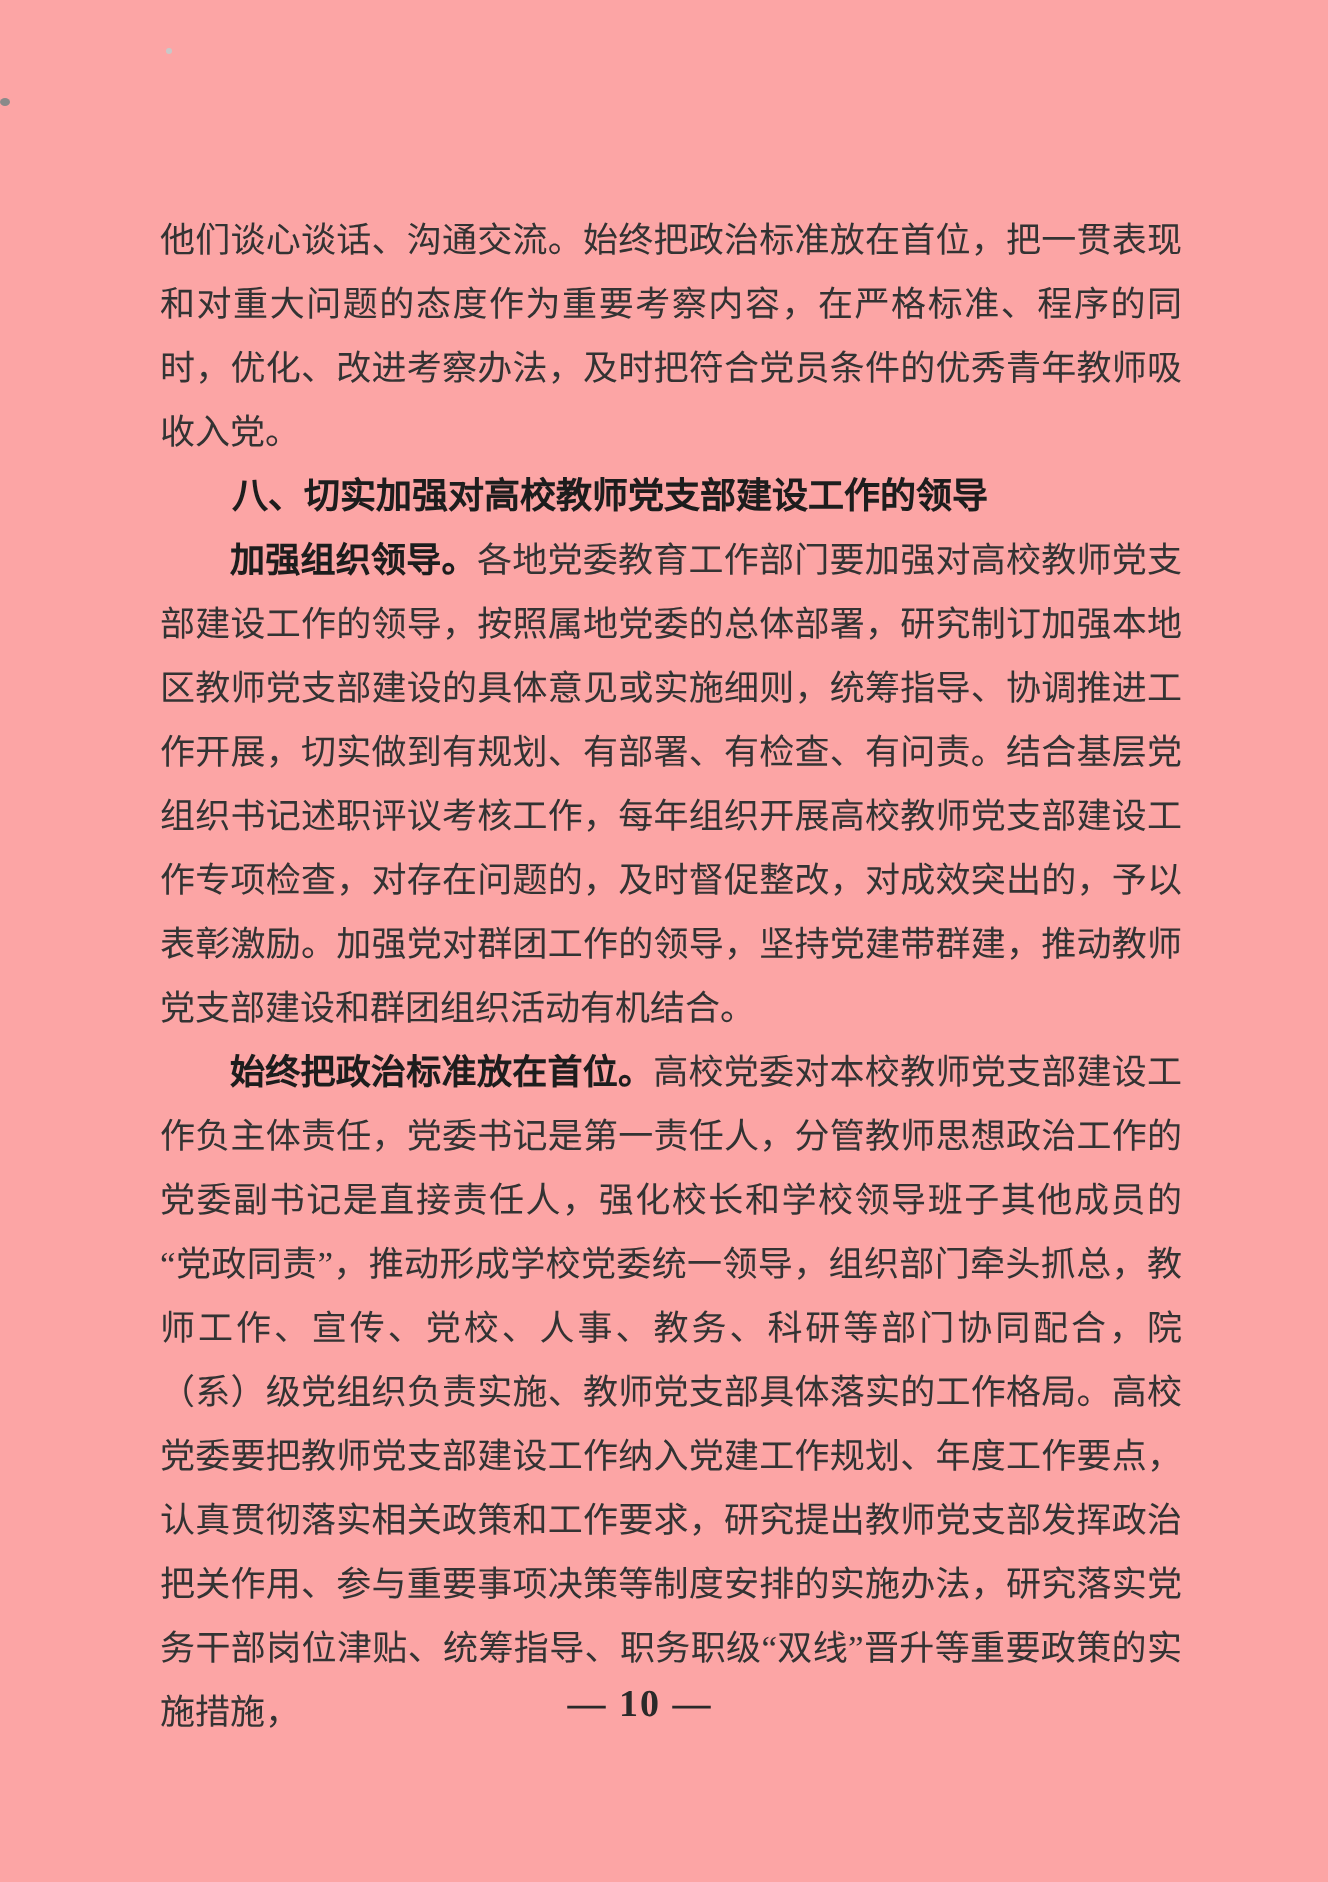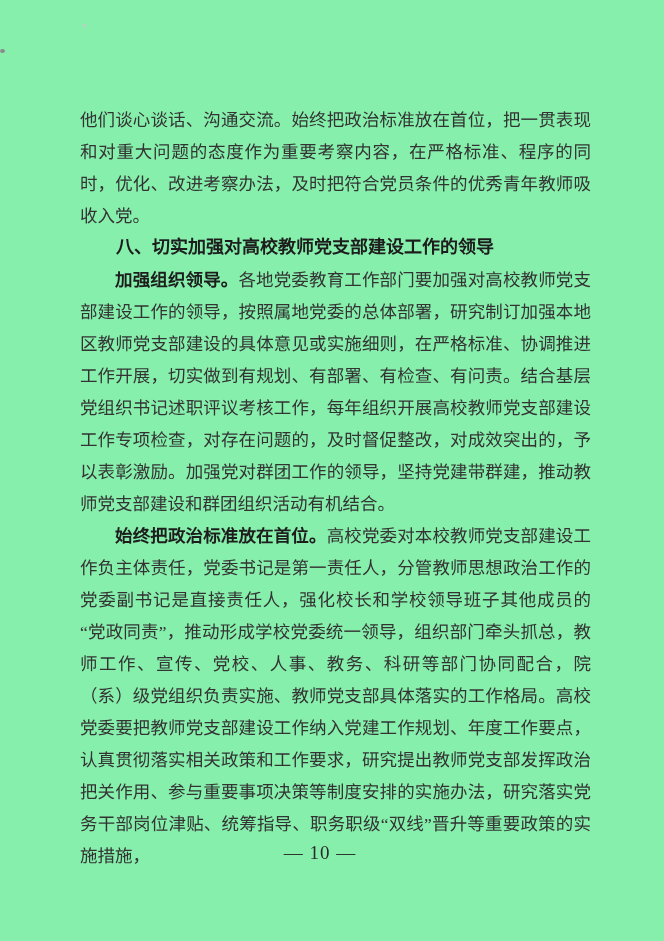--- a/index.html
+++ b/index.html
@@ -4,21 +4,21 @@
 <style>
   html, body {
     margin: 0;
     padding: 0;
     background: #ffffff;
   }
   .page {
     position: relative;
     width: 664px;
     height: 941px;
-    background: #86efac;
+    background: #fca5a5;
     overflow: hidden;
     font-family: "Liberation Serif", "DejaVu Serif", serif;
     color: #333333;
   }
   .speck {
     position: absolute;
     border-radius: 50%;
   }
   .speck1 {
     left: 0px; top: 49px;
@@ -50,57 +50,57 @@
   .para.no-indent {
     text-indent: 0;
   }
   .para .lead {
     font-family: Liberation Serif, serif;
     font-weight: bold;
     color: #1d1d1d;
   }
   .heading {
     margin: 0;
-    font-family: Liberation Mono, monospace;
+    font-family: Liberation Serif, serif;
     font-weight: bold;
     font-size: 18px;
     line-height: 32px;
     text-indent: 2em;
     color: #1d1d1d;
   }
   .footer {
     position: absolute;
     left: 80px;
     top: 842px;
     width: 480px;
     text-align: center;
   }
   .page-number {
     font-family: "Liberation Serif", "DejaVu Serif", serif;
-    font-weight: normal;
+    font-weight: bold;
     font-size: 19px;
     color: #2a2a2a;
     letter-spacing: 1px;
   }
 </style>
 </head>
 <body>
 
 <div class="page">
 
   <div class="speck speck1"></div>
   <div class="speck speck2"></div>
 
   <main class="text-block">
 
     <p class="para no-indent"><span>他们谈心谈话、沟通交流。始终把政治标准放在首位，把一贯表现和对重大问题的态度作为重要考察内容，在严格标准、程序的同时，优化、改进考察办法，及时把符合党员条件的优秀青年教师吸收入党。</span></p>
 
     <h2 class="heading"><span>八、切实加强对高校教师党支部建设工作的领导</span></h2>
 
-    <p class="para indent"><strong class="lead">加强组织领导。</strong><span>各地党委教育工作部门要加强对高校教师党支部建设工作的领导，按照属地党委的总体部署，研究制订加强本地区教师党支部建设的具体意见或实施细则，在严格标准、协调推进工作开展，切实做到有规划、有部署、有检查、有问责。结合基层党组织书记述职评议考核工作，每年组织开展高校教师党支部建设工作专项检查，对存在问题的，及时督促整改，对成效突出的，予以表彰激励。加强党对群团工作的领导，坚持党建带群建，推动教师党支部建设和群团组织活动有机结合。</span></p>
+    <p class="para indent"><strong class="lead">加强组织领导。</strong><span>各地党委教育工作部门要加强对高校教师党支部建设工作的领导，按照属地党委的总体部署，研究制订加强本地区教师党支部建设的具体意见或实施细则，统筹指导、协调推进工作开展，切实做到有规划、有部署、有检查、有问责。结合基层党组织书记述职评议考核工作，每年组织开展高校教师党支部建设工作专项检查，对存在问题的，及时督促整改，对成效突出的，予以表彰激励。加强党对群团工作的领导，坚持党建带群建，推动教师党支部建设和群团组织活动有机结合。</span></p>
 
     <p class="para indent"><strong class="lead">始终把政治标准放在首位。</strong><span>高校党委对本校教师党支部建设工作负主体责任，党委书记是第一责任人，分管教师思想政治工作的党委副书记是直接责任人，强化校长和学校领导班子其他成员的“党政同责”，推动形成学校党委统一领导，组织部门牵头抓总，教师工作、宣传、党校、人事、教务、科研等部门协同配合，院（系）级党组织负责实施、教师党支部具体落实的工作格局。高校党委要把教师党支部建设工作纳入党建工作规划、年度工作要点，认真贯彻落实相关政策和工作要求，研究提出教师党支部发挥政治把关作用、参与重要事项决策等制度安排的实施办法，研究落实党务干部岗位津贴、统筹指导、职务职级“双线”晋升等重要政策的实施措施，</span></p>
 
   </main>
 
   <footer class="footer">
     <span class="page-number">— 10 —</span>
   </footer>
 
 </div>

